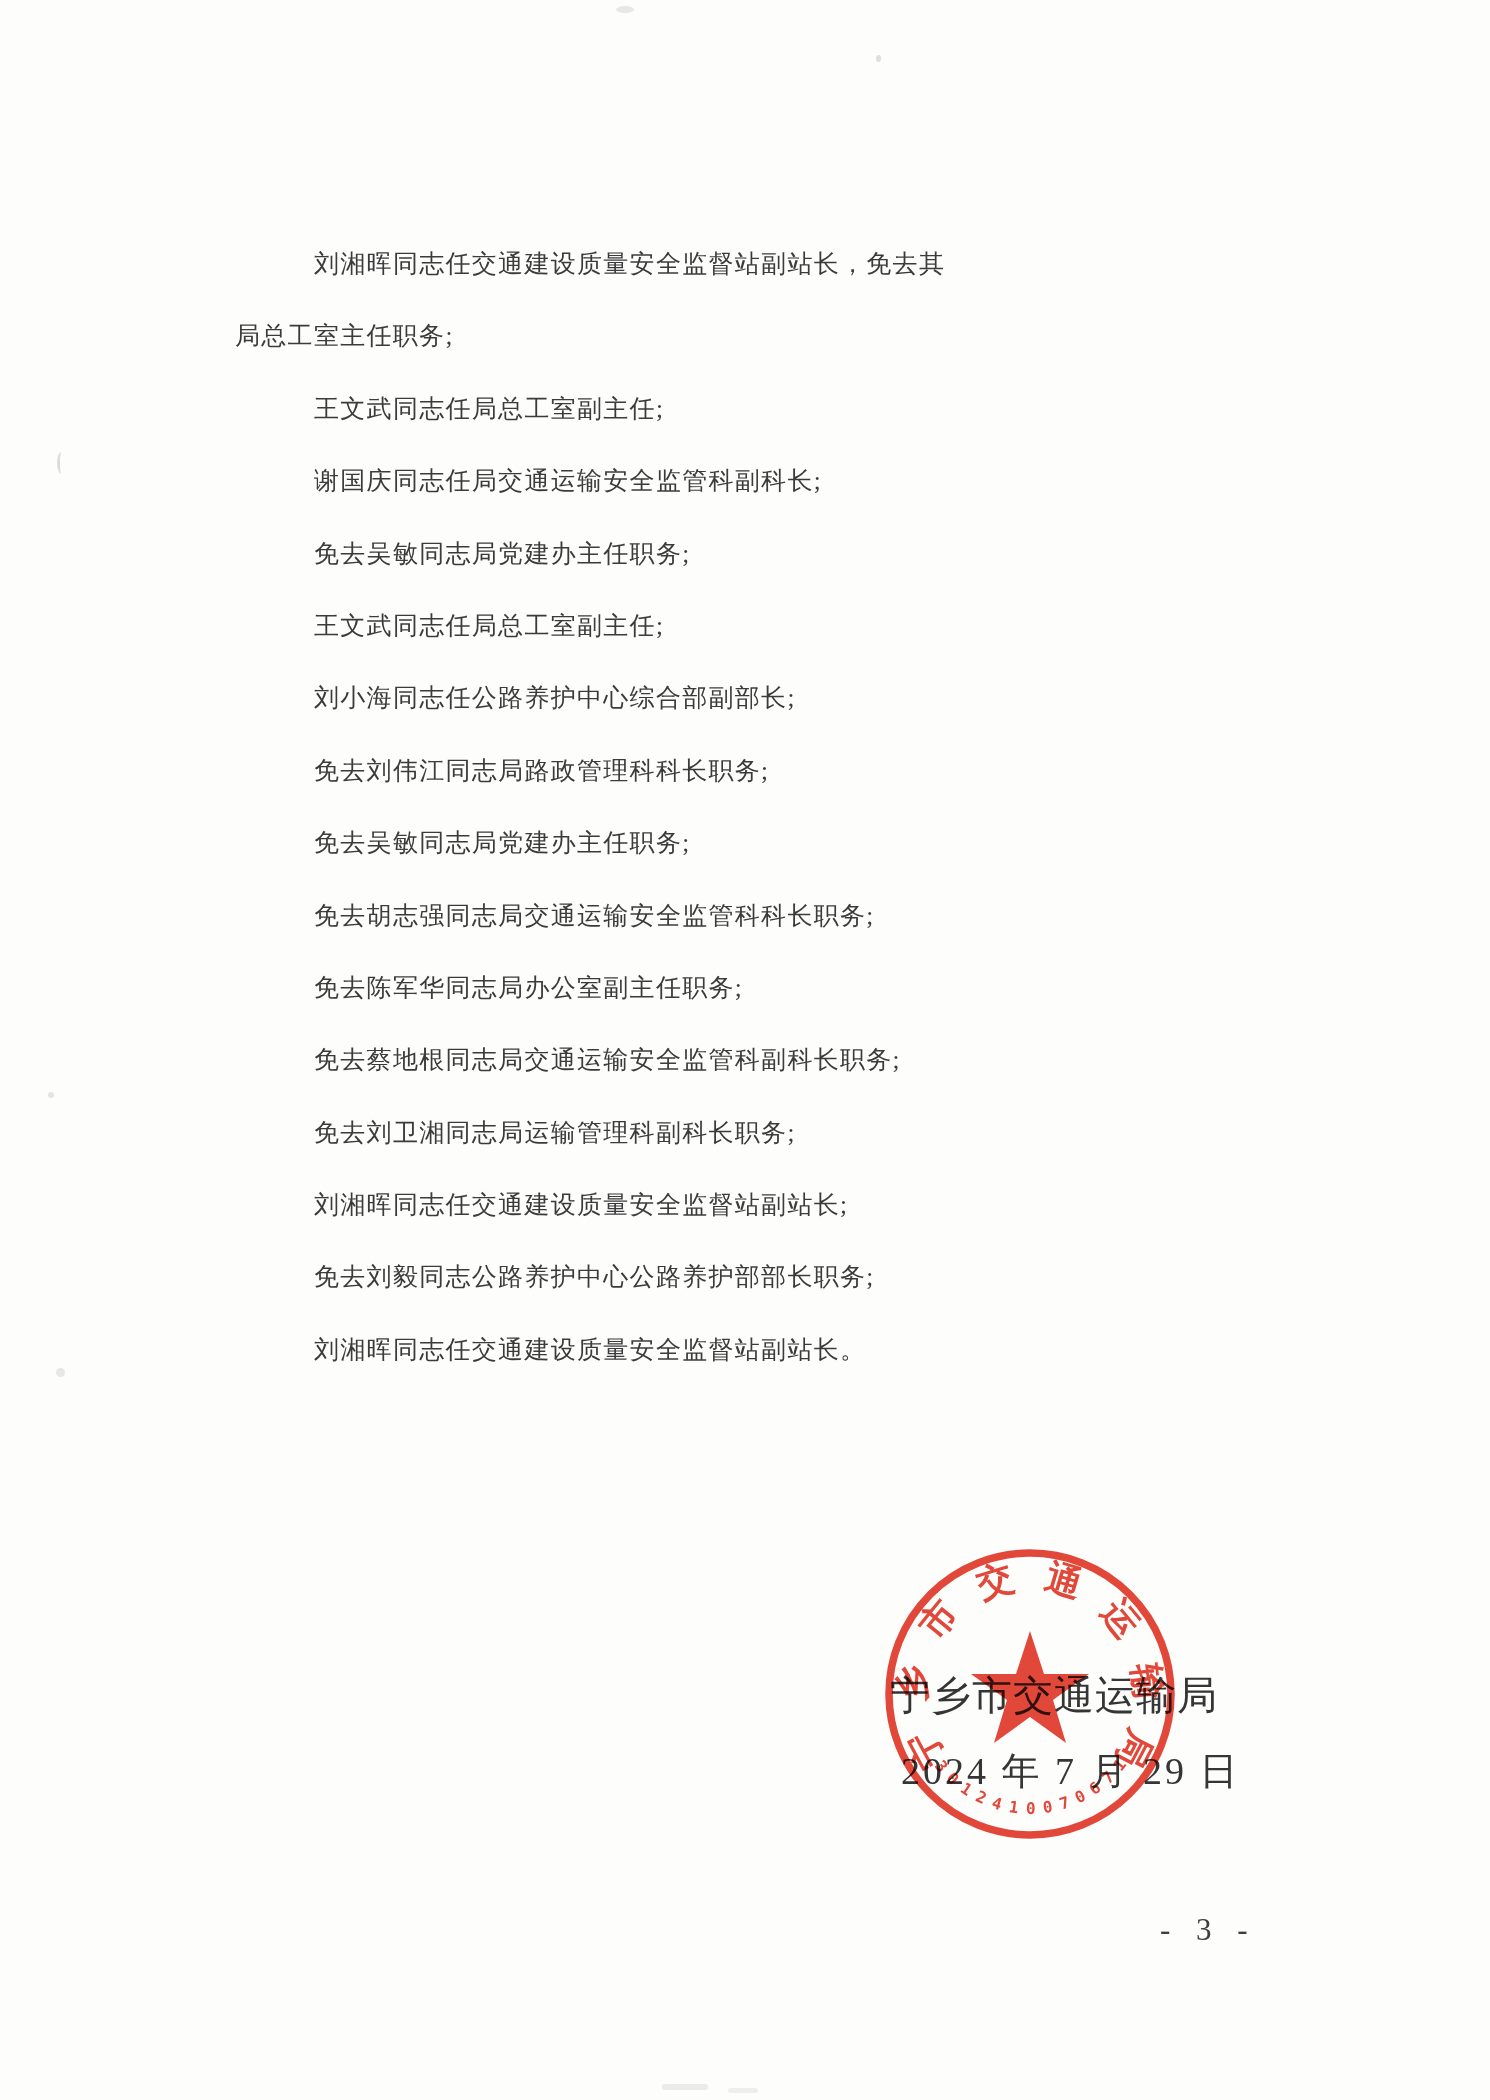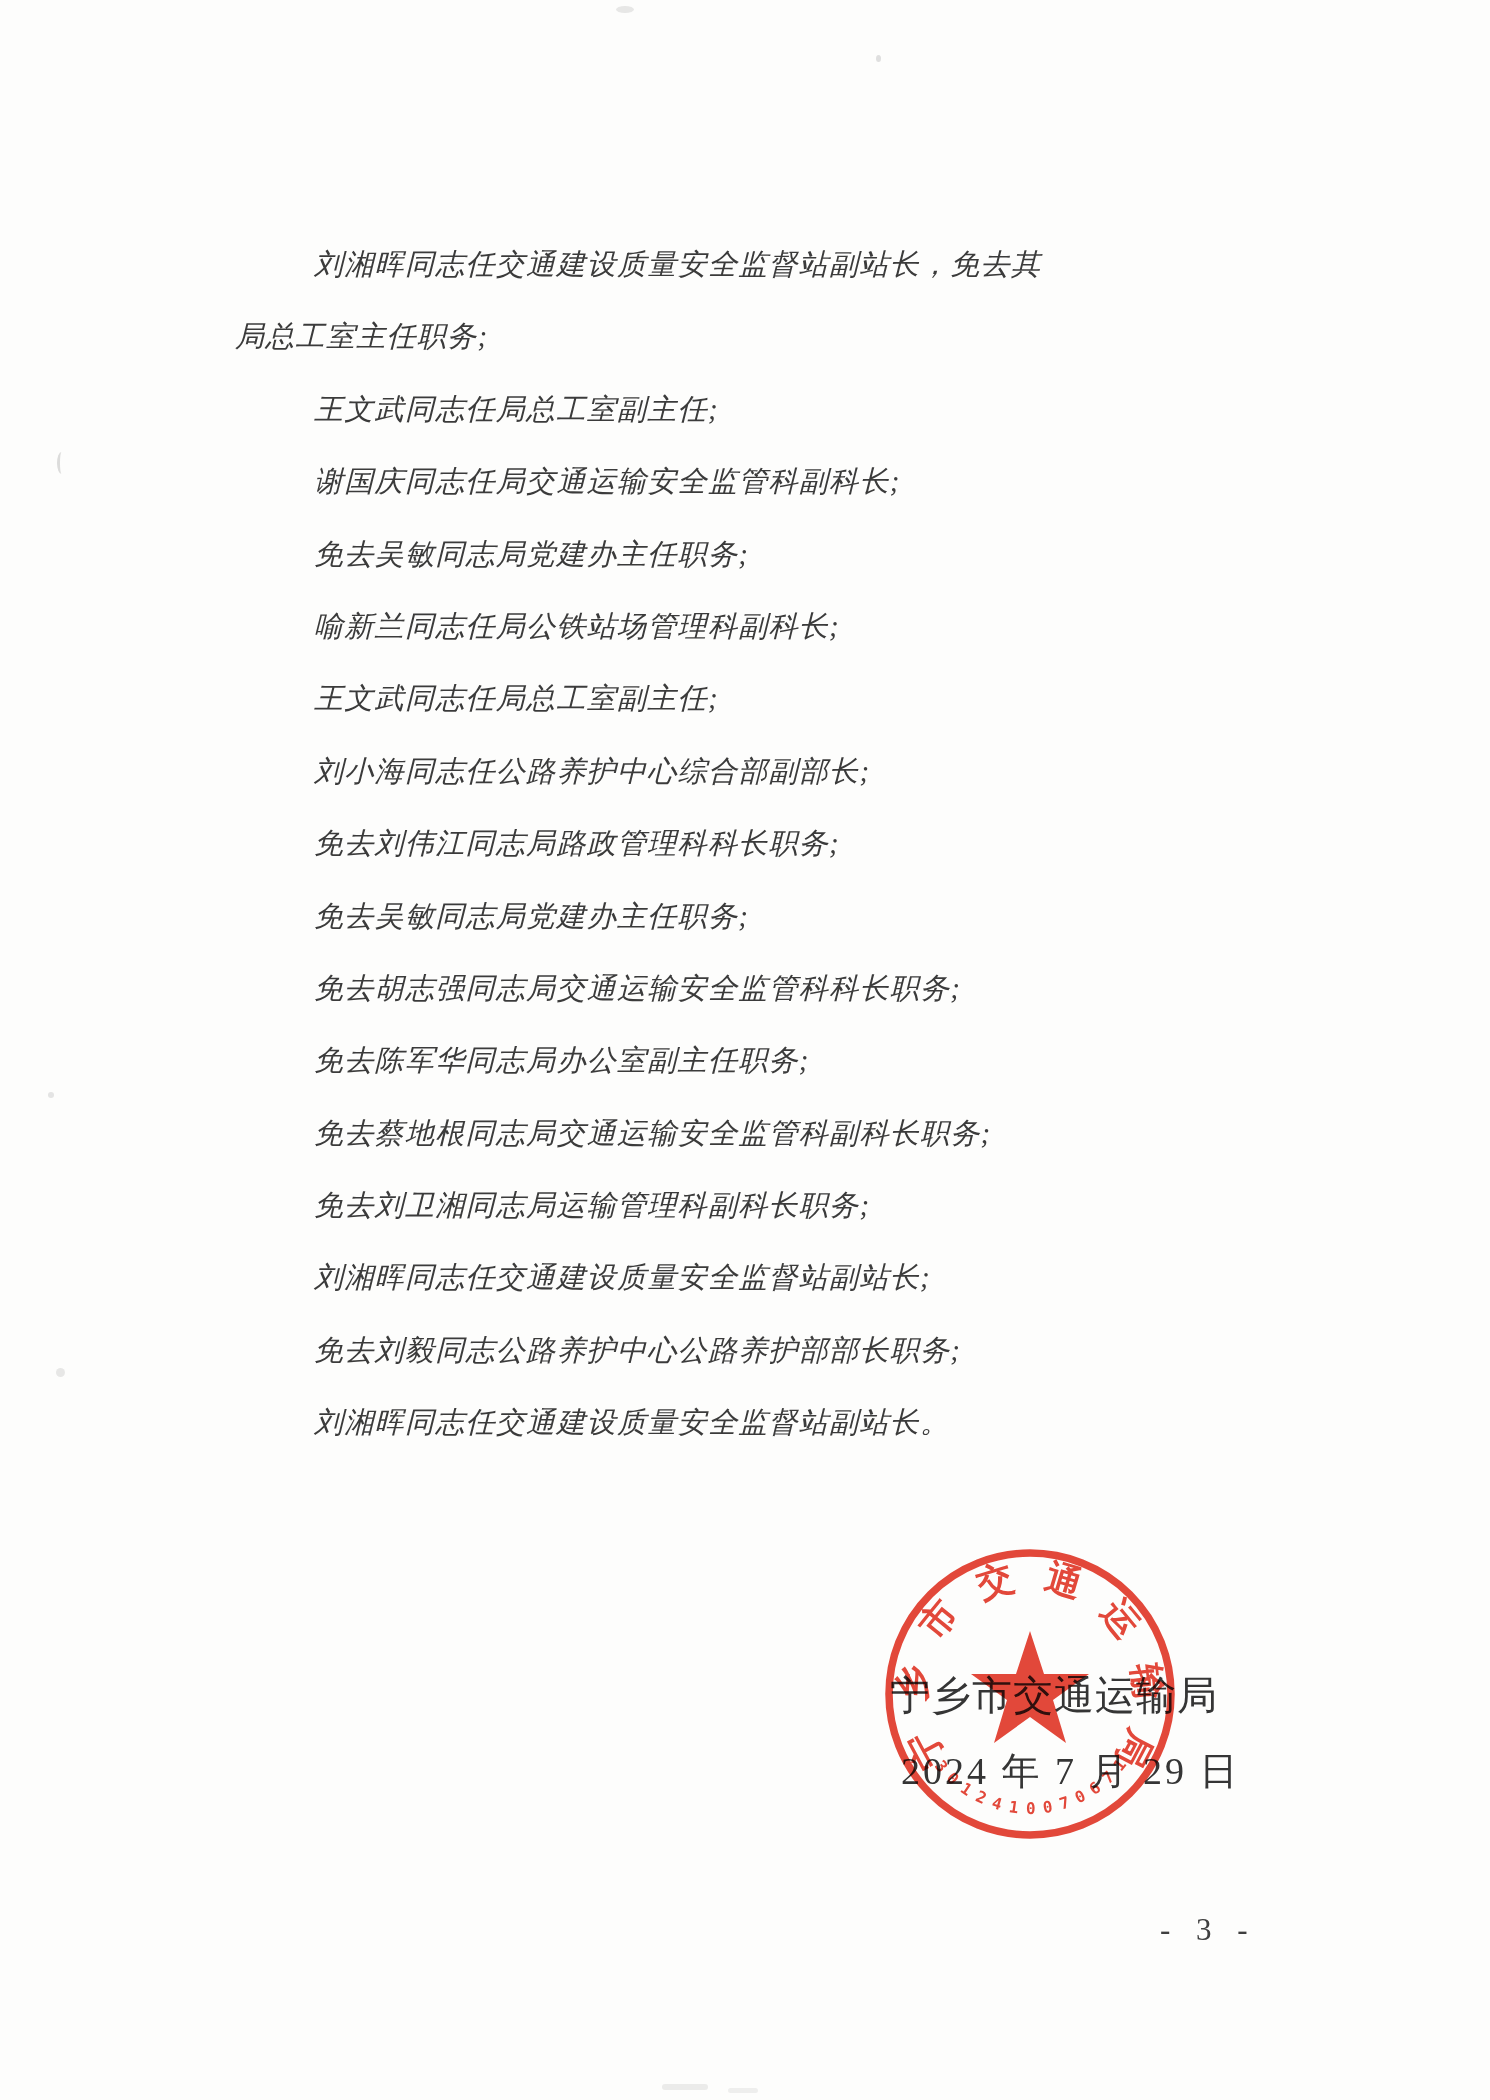--- a/index.html
+++ b/index.html
@@ -17,25 +17,24 @@
   .doc-text {
     position: absolute;
     left: 235px;
     top: 228px;
     width: 1120px;
   }
   .doc-text p.line {
     margin: 0;
     height: 72.4px;
     line-height: 72.4px;
-    font-size: 29px;
+    font-size: 25px;
     letter-spacing: 1.3px;
     white-space: nowrap;
     font-weight: 400;
-    font-style: italic;
   }
   .doc-text p.line.indent { text-indent: 79px; }
   
   .sig-agency {
     position: absolute;
     left: 890px;
     top: 1668px;
     font-size: 40px;
     letter-spacing: 1px;
     white-space: nowrap;
@@ -84,21 +83,20 @@
 <body>
 
 <div class="page">
 
   <div class="doc-text">
     <p class="line indent">刘湘晖同志任交通建设质量安全监督站副站长，免去其</p>
     <p class="line">局总工室主任职务;</p>
     <p class="line indent">王文武同志任局总工室副主任;</p>
     <p class="line indent">谢国庆同志任局交通运输安全监管科副科长;</p>
     <p class="line indent">免去吴敏同志局党建办主任职务;</p>
-    <p class="line indent">喻新兰同志任局公铁站场管理科副科长;</p>
     <p class="line indent">王文武同志任局总工室副主任;</p>
     <p class="line indent">刘小海同志任公路养护中心综合部副部长;</p>
     <p class="line indent">免去刘伟江同志局路政管理科科长职务;</p>
     <p class="line indent">免去吴敏同志局党建办主任职务;</p>
     <p class="line indent">免去胡志强同志局交通运输安全监管科科长职务;</p>
     <p class="line indent">免去陈军华同志局办公室副主任职务;</p>
     <p class="line indent">免去蔡地根同志局交通运输安全监管科副科长职务;</p>
     <p class="line indent">免去刘卫湘同志局运输管理科副科长职务;</p>
     <p class="line indent">刘湘晖同志任交通建设质量安全监督站副站长;</p>
     <p class="line indent">免去刘毅同志公路养护中心公路养护部部长职务;</p>

